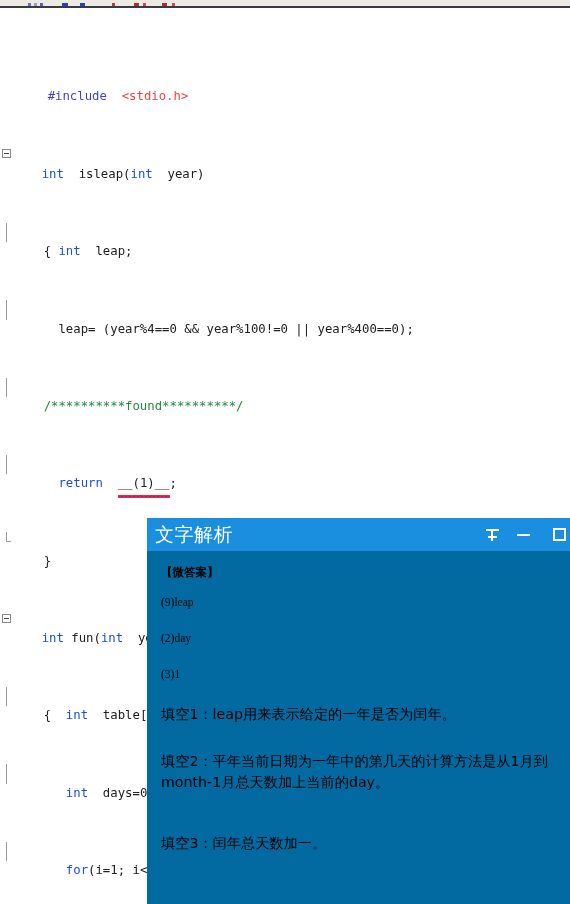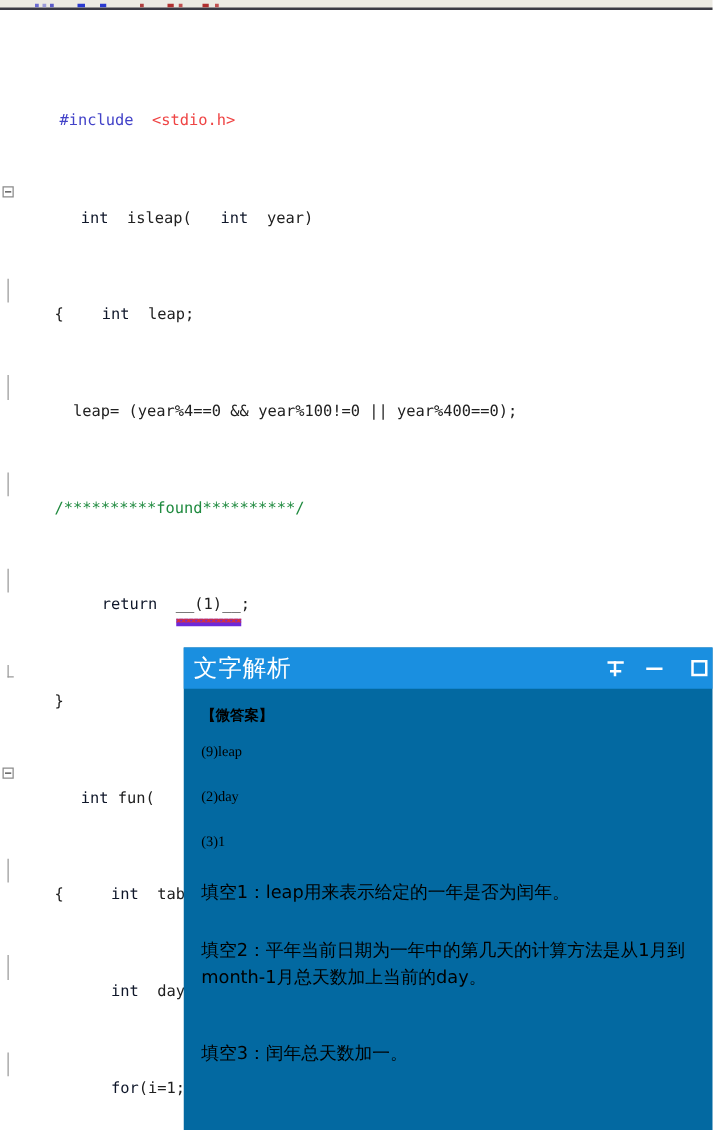--- a/index.html
+++ b/index.html
@@ -35,21 +35,21 @@
     position: absolute; left: 0; top: 10px;
     width: 570px; height: 505px;
     background: #ffffff;
     font-family: "DejaVu Sans Mono", "Liberation Mono", monospace;
     font-size: 12.3px;
     line-height: 19.35px;
     white-space: pre;
     color: #202020;
   }
   .cl { position: relative; height: 19.35px; padding-left: 18px; }
-  .kw  { color: #0f172a; margin-left: 23px; }
+  .kw  { color: #1d4ed8; }
   .cmt { color: #1f8a3f; }
   .pp  { color: #4242c8; }
   .inc { color: #ef4444; }
   .pn  { color: #202020; }
 
   
   .fold {
     position: absolute; left: 2px; top: 4px;
     width: 9px; height: 9px;
     border: 1px solid #8a8a8a;
@@ -65,21 +65,21 @@
     width: 1px; height: 19.35px; background: #9a9a9a;
   }
   .gline.end { height: 10px; }
   .gline.end::after {
     content: ""; position: absolute;
     left: 0; top: 9px; width: 5px; height: 1px;
     background: #9a9a9a;
   }
   .sq {
     position: relative; display: inline-block;
-    border-bottom: 6px solid #6d28d9;
+    border-bottom: 3px solid #6d28d9;
     padding: 0 0 1px 0;
   }
   .sq::after {
     content: ""; position: absolute;
     left: 0; right: 0; bottom: -3px; height: 3px;
     background-image:
       linear-gradient(45deg, transparent 40%, #e03030 40%, #e03030 60%, transparent 60%),
       linear-gradient(-45deg, transparent 40%, #e03030 40%, #e03030 60%, transparent 60%);
     background-size: 4px 3px;
     background-repeat: repeat-x;

